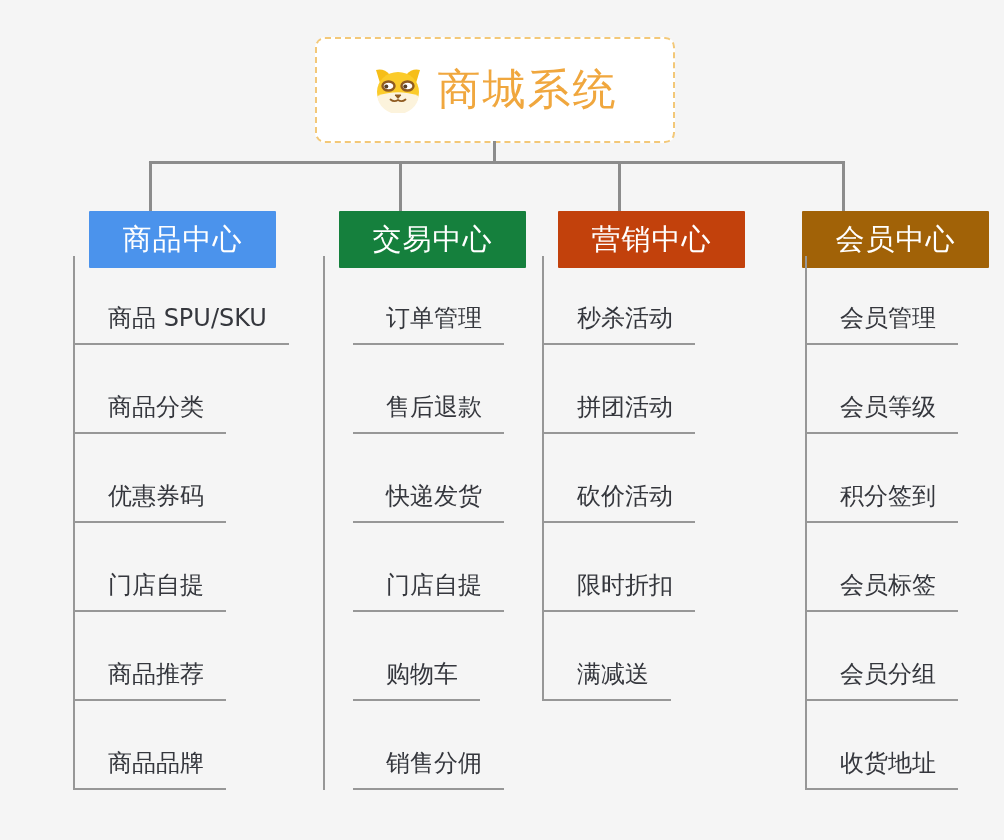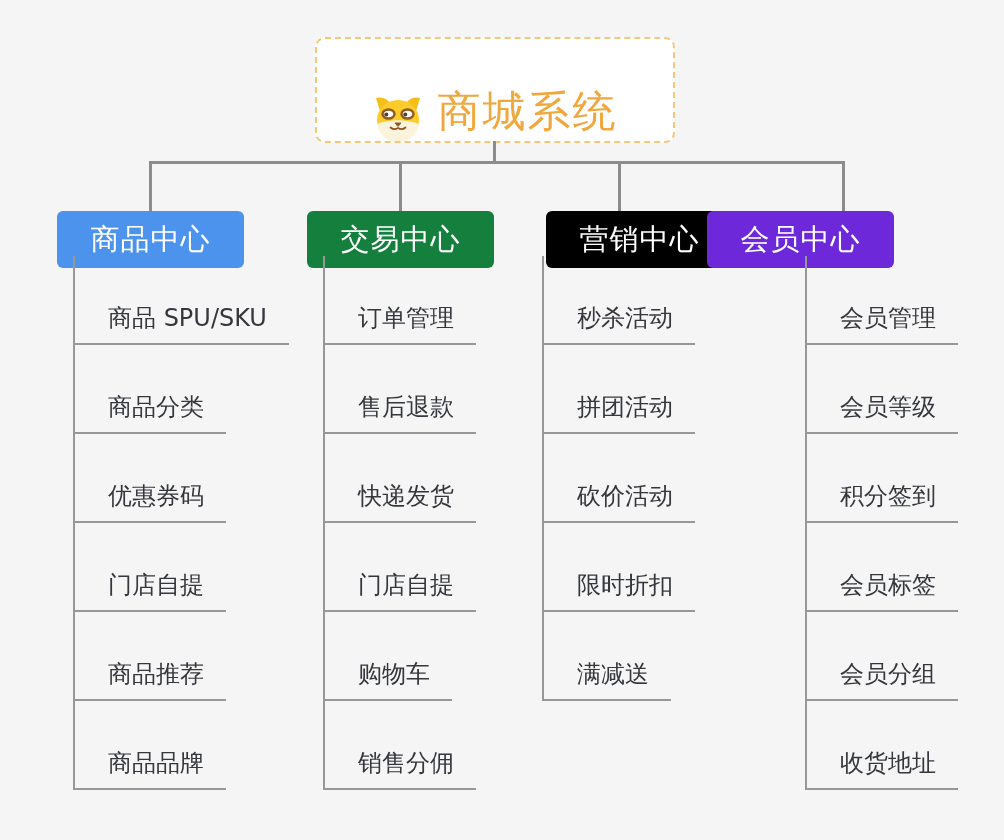--- a/index.html
+++ b/index.html
@@ -10,53 +10,53 @@
   .canvas {
     position:relative; width:1004px; height:840px;
     background:#f5f5f5; overflow:hidden;
   }
 
   
   .root-node {
     position:absolute; left:315px; top:37px; width:360px; height:106px;
     box-sizing:border-box; background:#ffffff;
     border:2px dashed #f3c878; border-radius:10px;
-    display:flex; align-items:flex-end; justify-content:center; gap:15px;
+    display:flex; align-items:center; justify-content:center; gap:15px;
     cursor:pointer;
   }
   .root-icon { width:50px; height:46px; display:inline-block; }
   .root-title {
     font-size:43px; color:#f0a73e; letter-spacing:2px; white-space:nowrap;
   }
 
   
   .connector { position:absolute; background:#8c8c8c; }
   .c-stub { left:493px; top:141px; width:3px;  height:22px; }
   .c-h    { left:149px; top:161px; width:696px; height:3px; border-radius:2px; }
   .c-drop { top:161px; width:3px; height:51px; }
   .c-d0 { left:149px; } .c-d1 { left:399px; } .c-d2 { left:618px; } .c-d3 { left:842px; }
 
   
   .branch-header {
     position:absolute; top:211px; width:187px; height:57px;
-    border-radius:6px; color:#ffffff; font-size:29px; letter-spacing:1px;
+    border-radius:1px; color:#ffffff; font-size:29px; letter-spacing:1px;
     display:flex; align-items:center; justify-content:center;
-    white-space:nowrap; cursor:pointer;
+    white-space:nowrap; cursor:pointer;margin-left:32px;
   }
   .bh-0 { left:57px;  background:#4b93ec; }
   .bh-1 { left:307px; background:#15803d; }
-  .bh-2 { left:546px; background:#000000; }
-  .bh-3 { left:707px; background:#6d28d9; }
+  .bh-2 { left:526px; background:#c2410c; }
+  .bh-3 { left:770px; background:#a16207; }
 
   
   .branch-items {
     position:absolute; top:256px;
     border-left:2px solid #979797;
   }
-  .bi-0 { left:73px; } .bi-1 { left:323px; } .bi-2 { left:542px; } .bi-3 { left:761px;margin-left:44px; }
+  .bi-0 { left:73px; } .bi-1 { left:323px;padding-left:28px; } .bi-2 { left:542px; } .bi-3 { left:761px;margin-left:44px; }
   .leaf-row { height:89px; display:flex; align-items:flex-end; }
   .leaf {
     display:inline-block; white-space:nowrap;
     font-size:24px; color:#35373d;
     padding:0 22px 9px 33px;
     border-bottom:2px solid #979797;
     cursor:pointer;
   }
 </style>
 </head>

